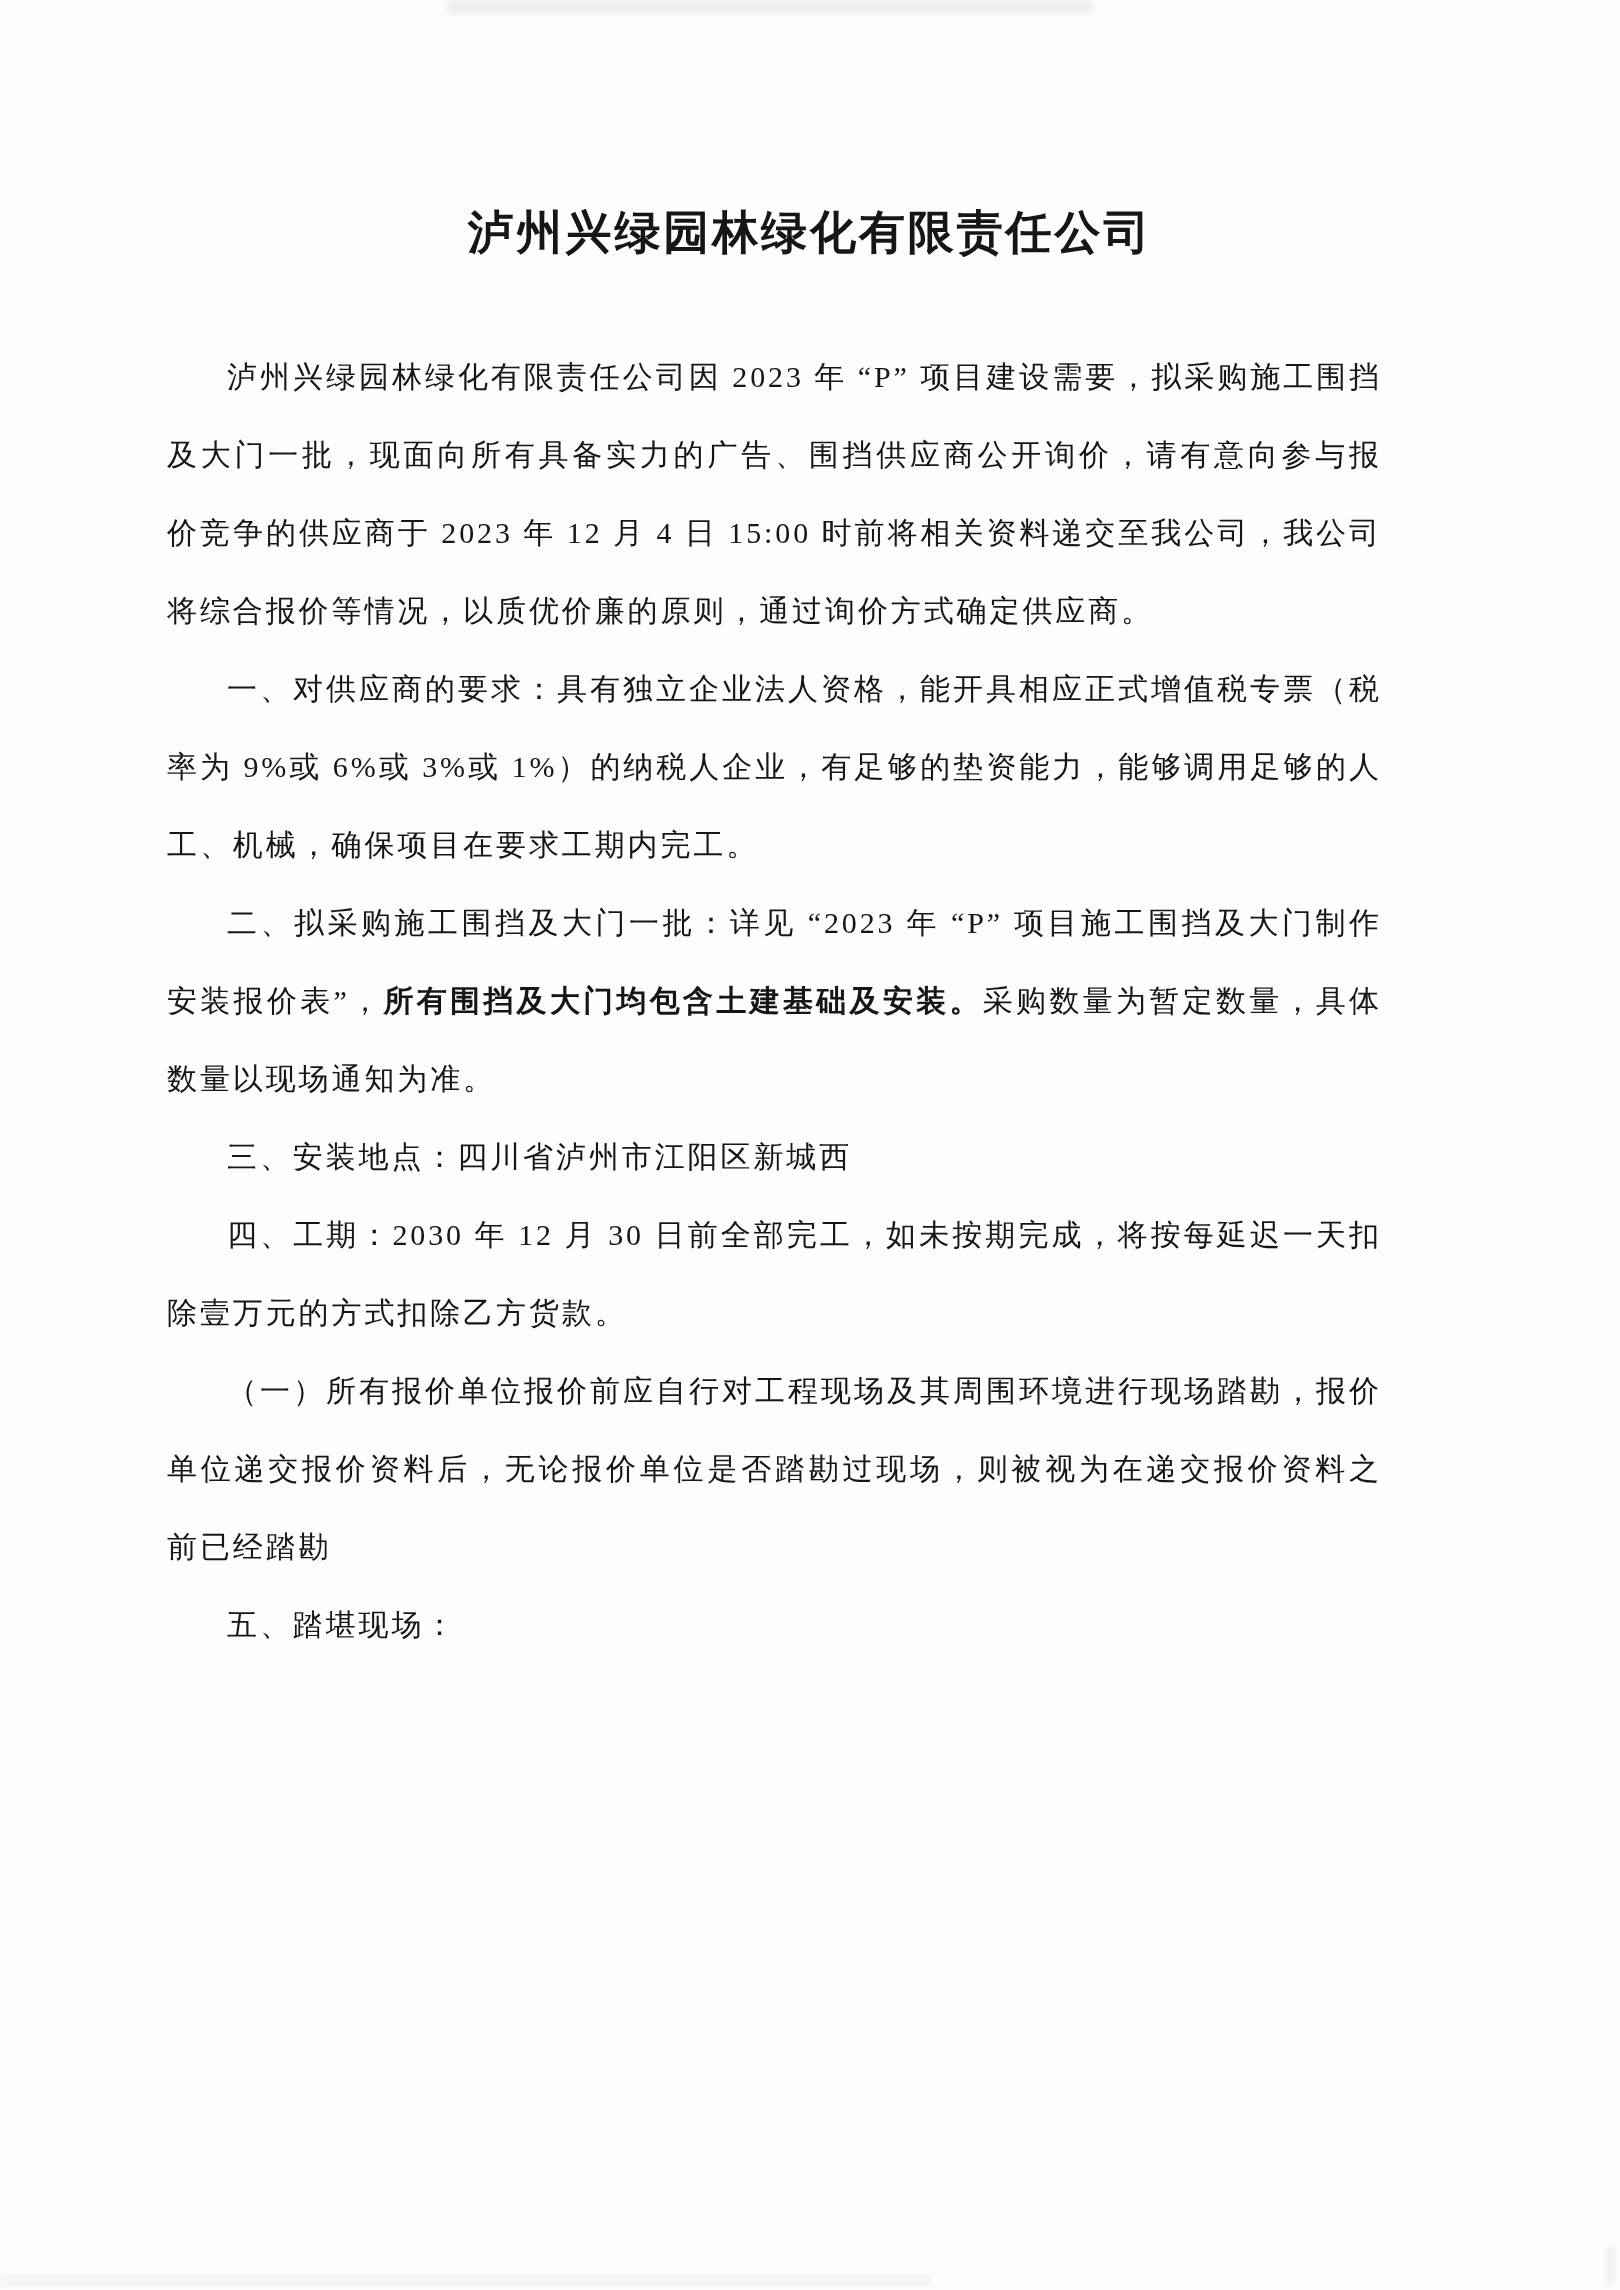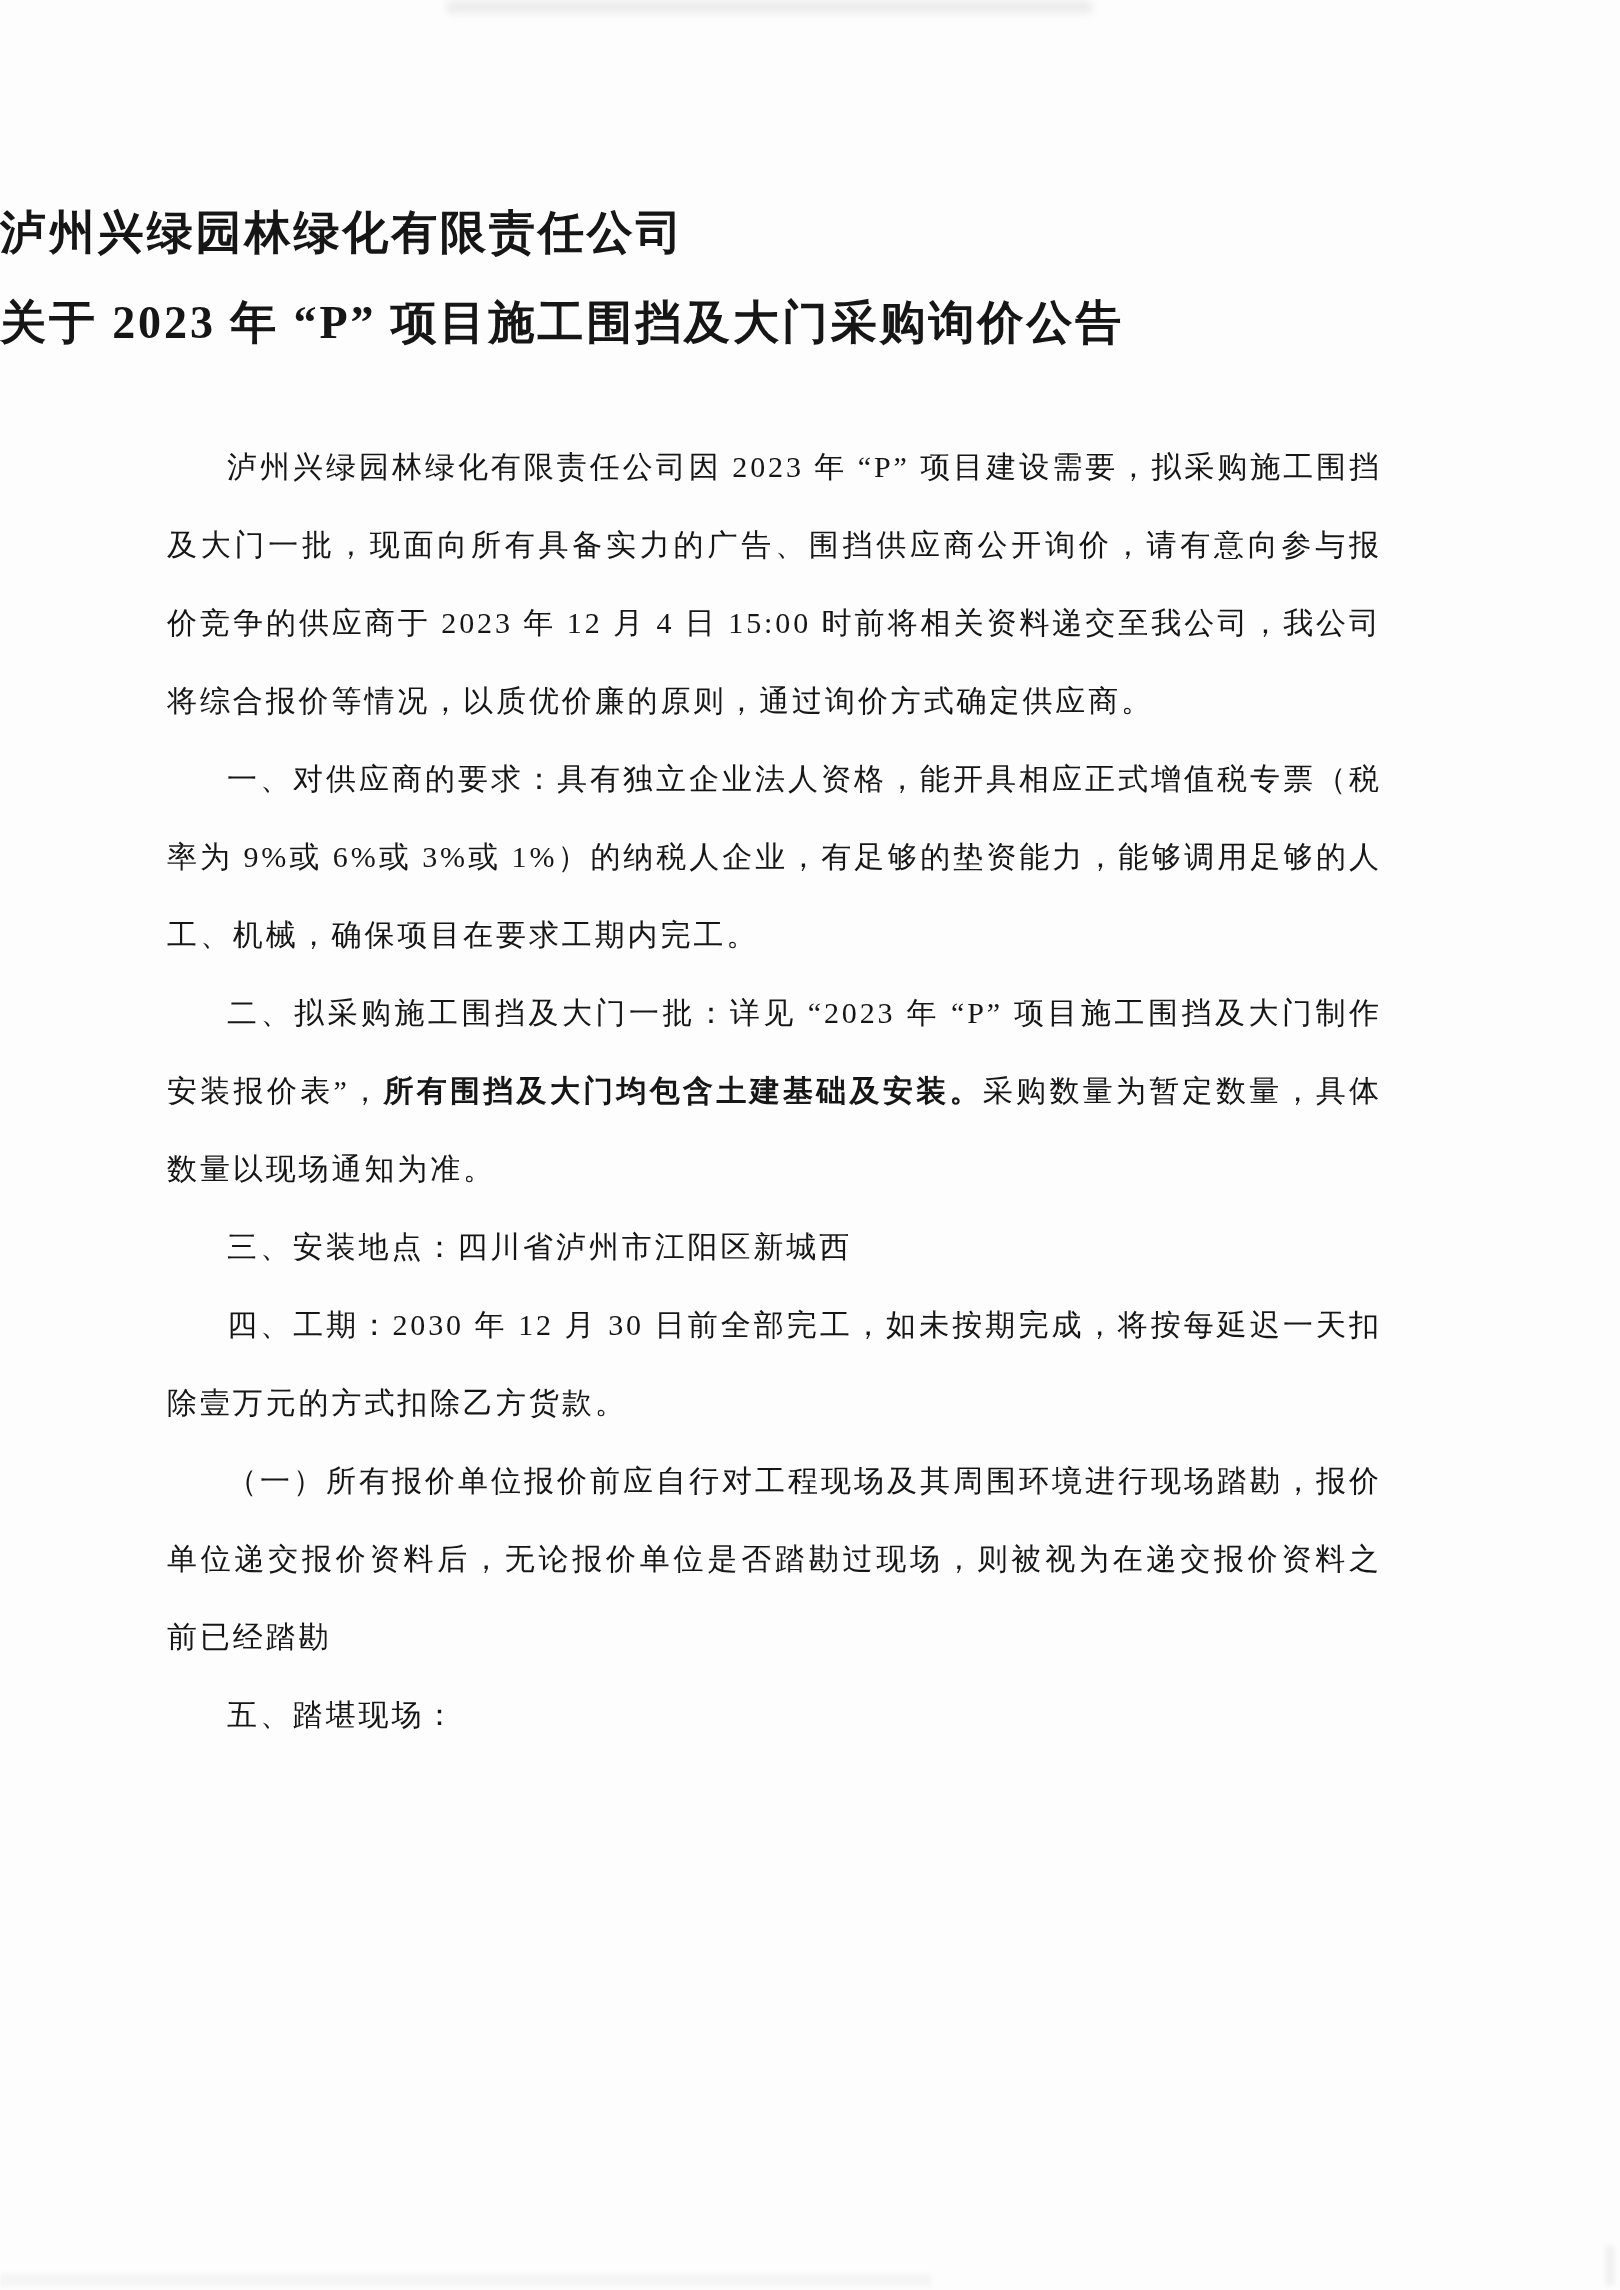--- a/index.html
+++ b/index.html
@@ -39,20 +39,21 @@
   .smudge-right {
     position: absolute;
     left: 1605px; top: 2245px;
     width: 9.8px; height: 41px;
     background: rgba(150,150,150,0.10);
     filter: blur(2px);
     border-radius: 3.9px;
   }
   .titles {
     padding-top: 201px;
+    text-align: center;
     font-weight: 700;
     letter-spacing: 2.9px;
   }
   .title-line {
     font-size: 46px;
     line-height: 63px;
   }
   .title-line + .title-line {
     margin-top: 26.5px;
   }
@@ -80,21 +81,20 @@
 </style>
 </head>
 <body>
 
 <div class="page">
 
   <div class="smudge-top"></div>
 
   <div class="titles">
     <div class="title-line">泸州兴绿园林绿化有限责任公司</div>
-    <div class="title-line">关于 2023 年 “P” 项目施工围挡及大门采购询价公告</div>
   </div>
 
   <div class="content">
 
     <p class="para">泸州兴绿园林绿化有限责任公司因 2023 年 “P” 项目建设需要，拟采购施工围挡及大门一批，现面向所有具备实力的广告、围挡供应商公开询价，请有意向参与报价竞争的供应商于 2023 年 12 月 4 日 15:00 时前将相关资料递交至我公司，我公司将综合报价等情况，以质优价廉的原则，通过询价方式确定供应商。</p>
 
     <p class="para"><span class="hd">一、对供应商的要求：</span><span>具有独立企业法人资格，能开具相应正式增值税专票（税率为 9%或 6%或 3%或 1%）的纳税人企业，有足够的垫资能力，能够调用足够的人工、机械，确保项目在要求工期内完工。</span></p>
 
     <p class="para"><span class="hd">二、拟采购施工围挡及大门一批：</span><span>详见 “2023 年 “P” 项目施工围挡及大门制作安装报价表”，</span><b class="inline-bold">所有围挡及大门均包含土建基础及安装。</b><span>采购数量为暂定数量，具体数量以现场通知为准。</span></p>
 

